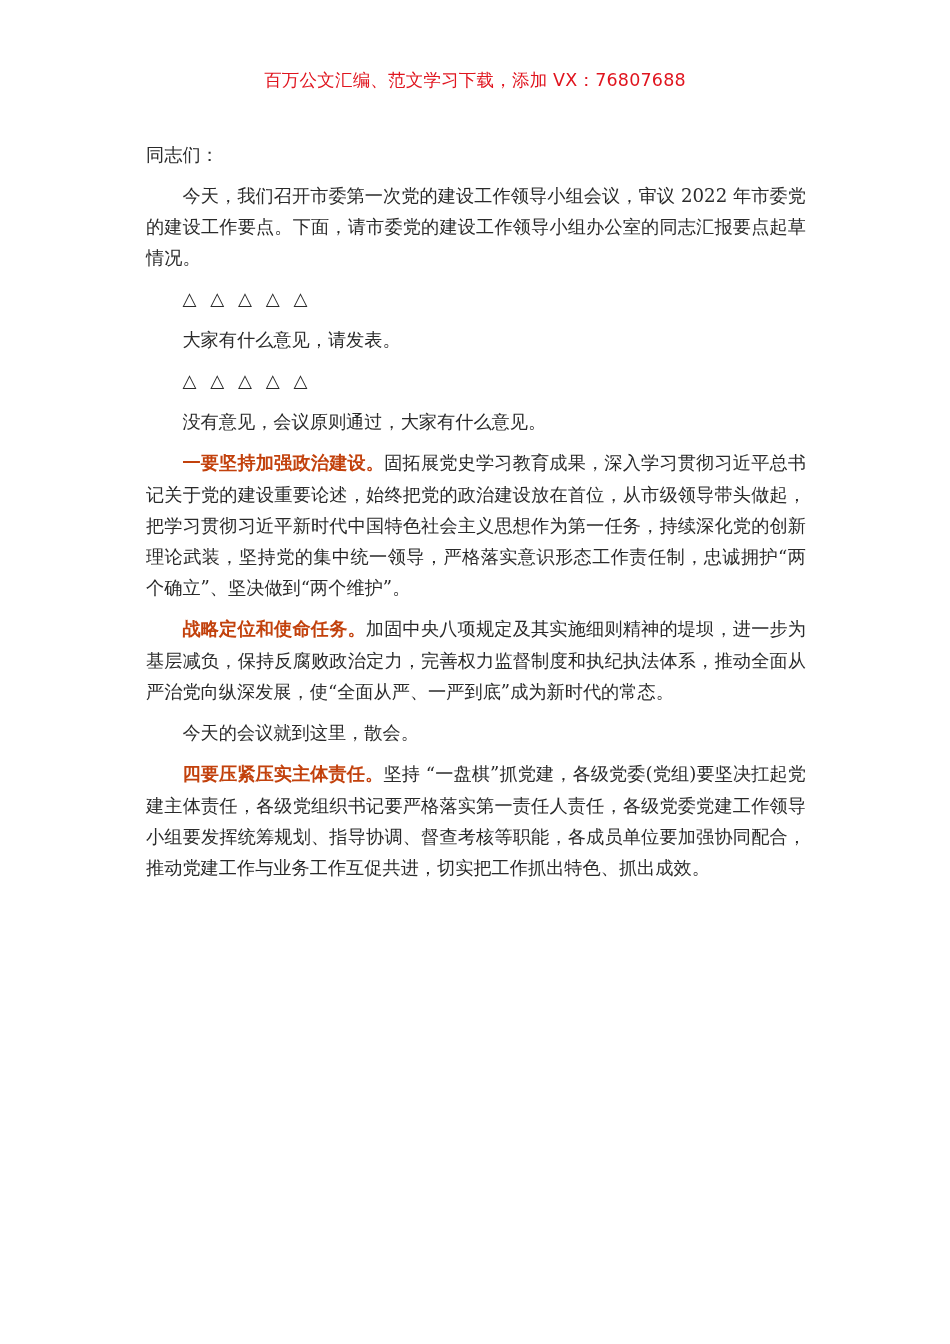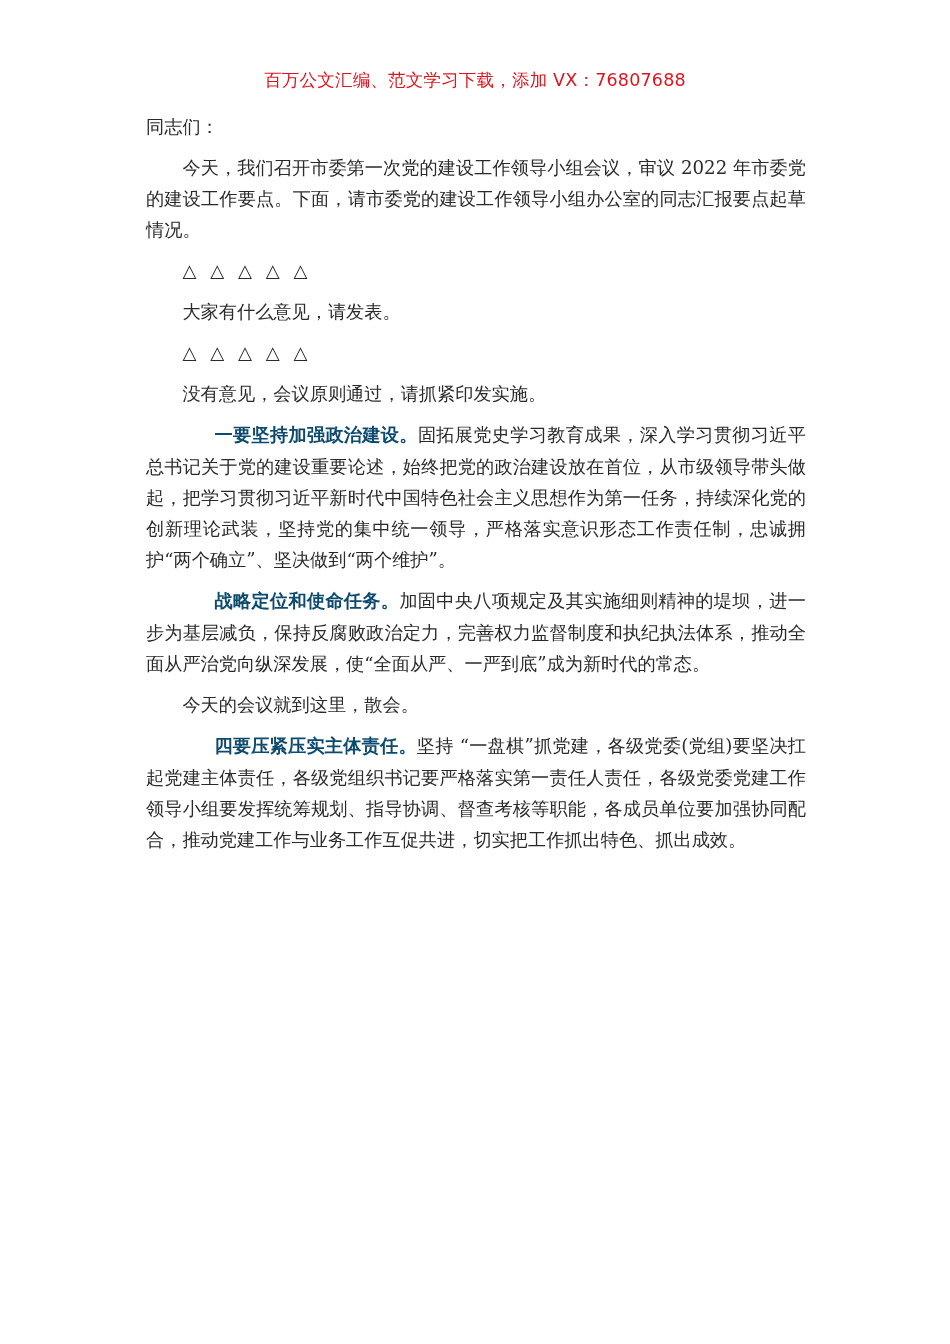--- a/index.html
+++ b/index.html
@@ -30,21 +30,21 @@
       text-align: center;
       color: #e0141e;
       font-family: "DejaVu Sans", "Liberation Sans", sans-serif;
       font-size: 17.5px;
       line-height: 28px;
       letter-spacing: 0.2px;
     }
     .content {
       position: absolute;
       left: 146px;
-      top: 111px;
+      top: 139px;
       width: 660px;
       color: #2a2a2a;
       font-family: "DejaVu Serif", "Liberation Serif", serif;
       font-size: 18.2px;
       line-height: 31px;
       text-align: justify;
     }
     .para {
       margin: 0 0 10px 0;
       text-indent: 0;
@@ -56,22 +56,21 @@
       margin-bottom: 10px;
     }
     .para.marker {
       text-indent: 2em;
       letter-spacing: 4px;
       margin-bottom: 10px;
     }
     .lead {
       font-family: Liberation Sans, sans-serif;
       font-weight: bold;
-      color: #0c4a6e;
-      margin-left: 32px;
+      color: #c2410c;
     }
   </style>
 </head>
 <body>
 
 <div class="page">
 
   <div class="watermark-header">百万公文汇编、范文学习下载，添加 VX：76807688</div>
 
   <div class="content">
@@ -80,21 +79,21 @@
 
     <p class="para indent">今天，我们召开市委第一次党的建设工作领导小组会议，审议 2022 年市委党的建设工作要点。下面，请市委党的建设工作领导小组办公室的同志汇报要点起草情况。</p>
 
     <p class="para marker">△ △ △ △ △</p>
 
 
     <p class="para indent">大家有什么意见，请发表。</p>
 
     <p class="para marker">△ △ △ △ △</p>
 
-    <p class="para indent">没有意见，会议原则通过，请抓紧印发实施。</p>
+    <p class="para indent">没有意见，会议原则通过，大家有什么意见。</p>
 
 
     <p class="para indent"><span class="lead">一要坚持加强政治建设。</span><span>固拓展党史学习教育成果，深入学习贯彻习近平总书记关于党的建设重要论述，始终把党的政治建设放在首位，从市级领导带头做起，把学习贯彻习近平新时代中国特色社会主义思想作为第一任务，持续深化党的创新理论武装，坚持党的集中统一领导，严格落实意识形态工作责任制，忠诚拥护“两个确立”、坚决做到“两个维护”。</span></p>
 
 
     <p class="para indent"><span class="lead">战略定位和使命任务。</span><span>加固中央八项规定及其实施细则精神的堤坝，进一步为基层减负，保持反腐败政治定力，完善权力监督制度和执纪执法体系，推动全面从严治党向纵深发展，使“全面从严、一严到底”成为新时代的常态。</span></p>
 
     <p class="para indent">今天的会议就到这里，散会。</p>
 
     <p class="para indent"><span class="lead">四要压紧压实主体责任。</span><span>坚持 “一盘棋”抓党建，各级党委(党组)要坚决扛起党建主体责任，各级党组织书记要严格落实第一责任人责任，各级党委党建工作领导小组要发挥统筹规划、指导协调、督查考核等职能，各成员单位要加强协同配合，推动党建工作与业务工作互促共进，切实把工作抓出特色、抓出成效。</span></p>

